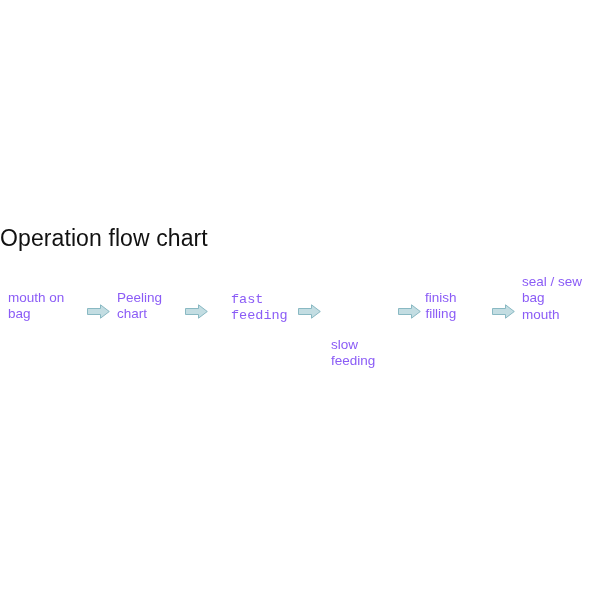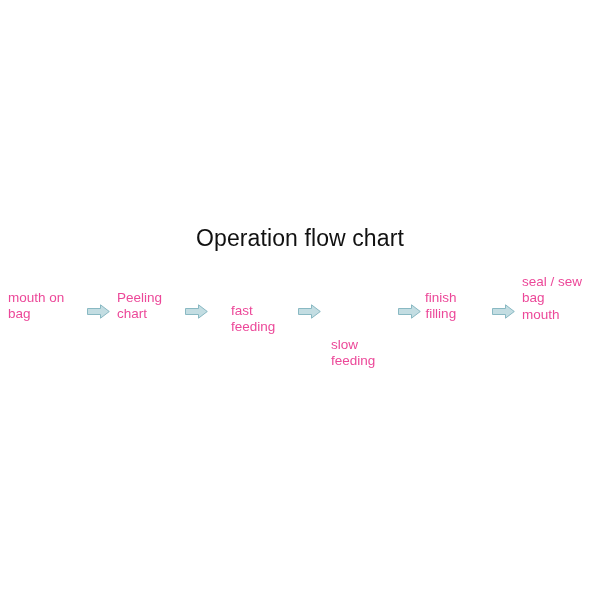--- a/index.html
+++ b/index.html
@@ -22,21 +22,20 @@
     height: 600px;
     background: #ffffff;
   }
 
   
   .chart-title {
     position: absolute;
     left: 0;
     top: 224px;
     width: 600px;
-    text-align: center;
     font-size: 23px;
     line-height: 28px;
     color: #111111;
     font-weight: 400;
     letter-spacing: 0.1px;
     white-space: nowrap;
   }
 
   
   .flow-row {
@@ -44,21 +43,21 @@
     left: 0;
     top: 282px;
     width: 600px;
     height: 60px;
   }
 
   .flow-node {
     position: absolute;
     font-size: 13.5px;
     line-height: 16.4px;
-    color: #ec4899;
+    color: #8b5cf6;
     font-weight: 400;
     white-space: pre-line;
     text-align: left;
   }
 
   .flow-arrow {
     position: absolute;
     width: 23px;
     height: 15px;
   }
@@ -88,21 +87,21 @@
 
     <div class="flow-node" style="left:117px; top:8px;">Peeling
 chart</div>
 
     <span class="flow-arrow" style="left:185px; top:22px;">
       <svg viewBox="0 0 23 15" xmlns="http://www.w3.org/2000/svg">
         <polygon points="0.5,4.5 13.5,4.5 13.5,0.8 22.3,7.5 13.5,14.2 13.5,10.5 0.5,10.5" fill="#c3dde2" stroke="#7fb2bd" stroke-width="0.9" stroke-linejoin="miter"></polygon>
       </svg>
     </span>
 
-    <div class="flow-node" style="left:231px; top:21px;">fast
+    <div class="flow-node" style="left:231px; top:10px;font-family:Liberation Mono, monospace;">fast
 feeding</div>
 
     <span class="flow-arrow" style="left:298px; top:22px;">
       <svg viewBox="0 0 23 15" xmlns="http://www.w3.org/2000/svg">
         <polygon points="0.5,4.5 13.5,4.5 13.5,0.8 22.3,7.5 13.5,14.2 13.5,10.5 0.5,10.5" fill="#c3dde2" stroke="#7fb2bd" stroke-width="0.9" stroke-linejoin="miter"></polygon>
       </svg>
     </span>
 
     <div class="flow-node" style="left:331px; top:8px;margin-top:47px;">slow
 feeding</div>

